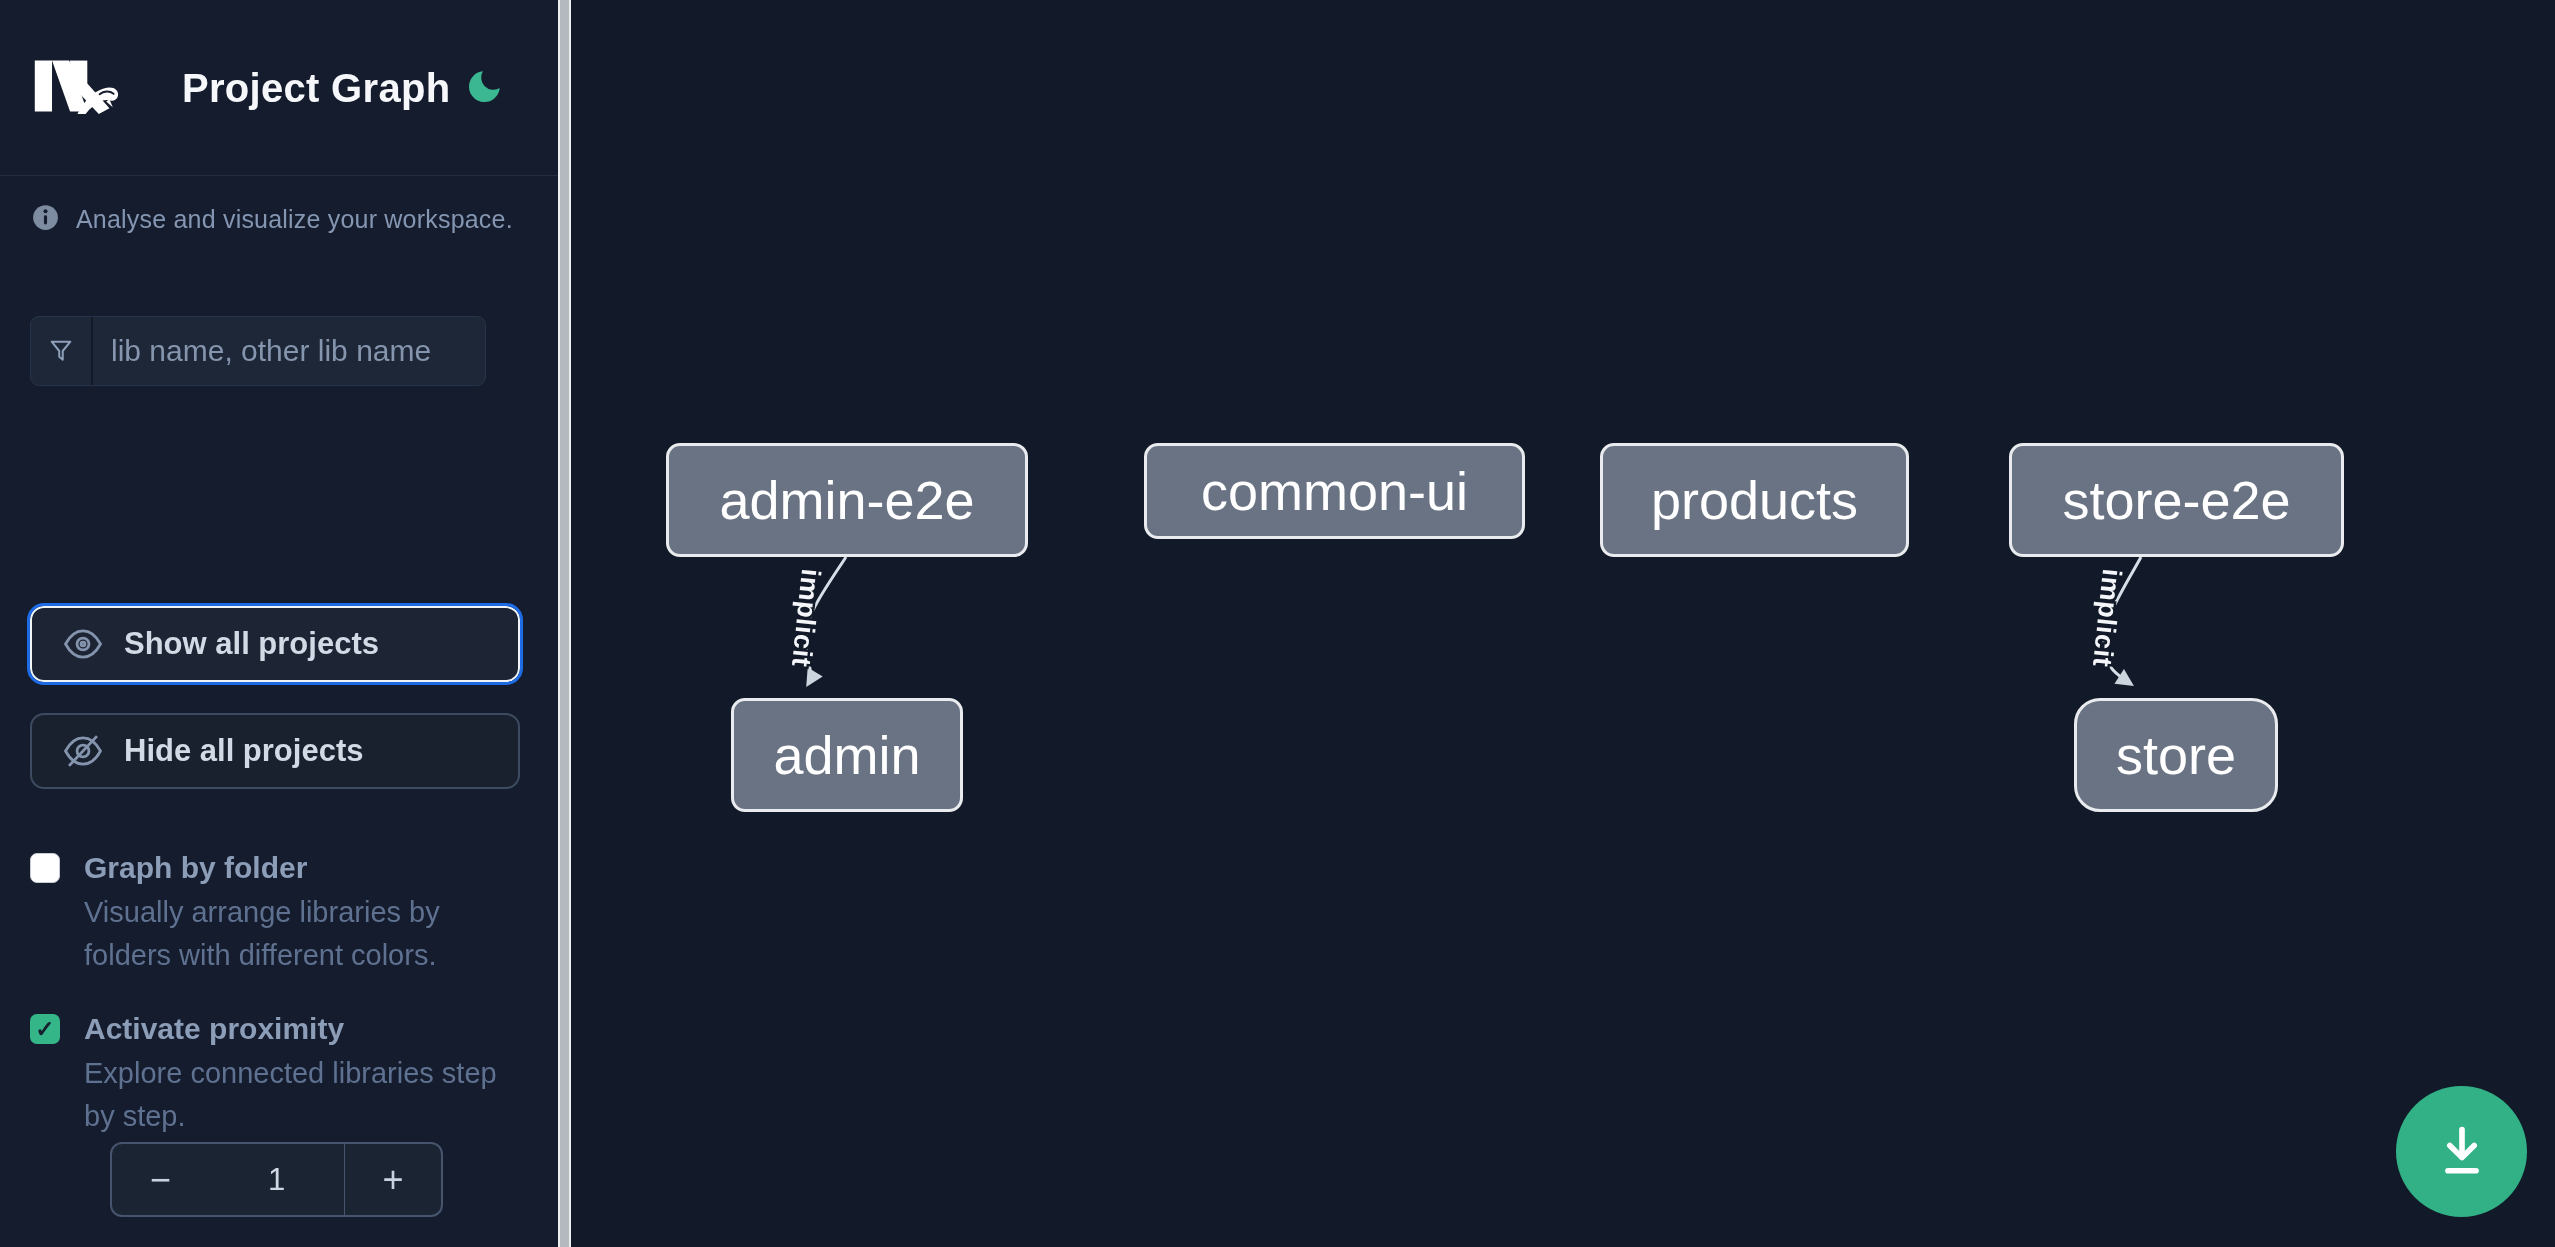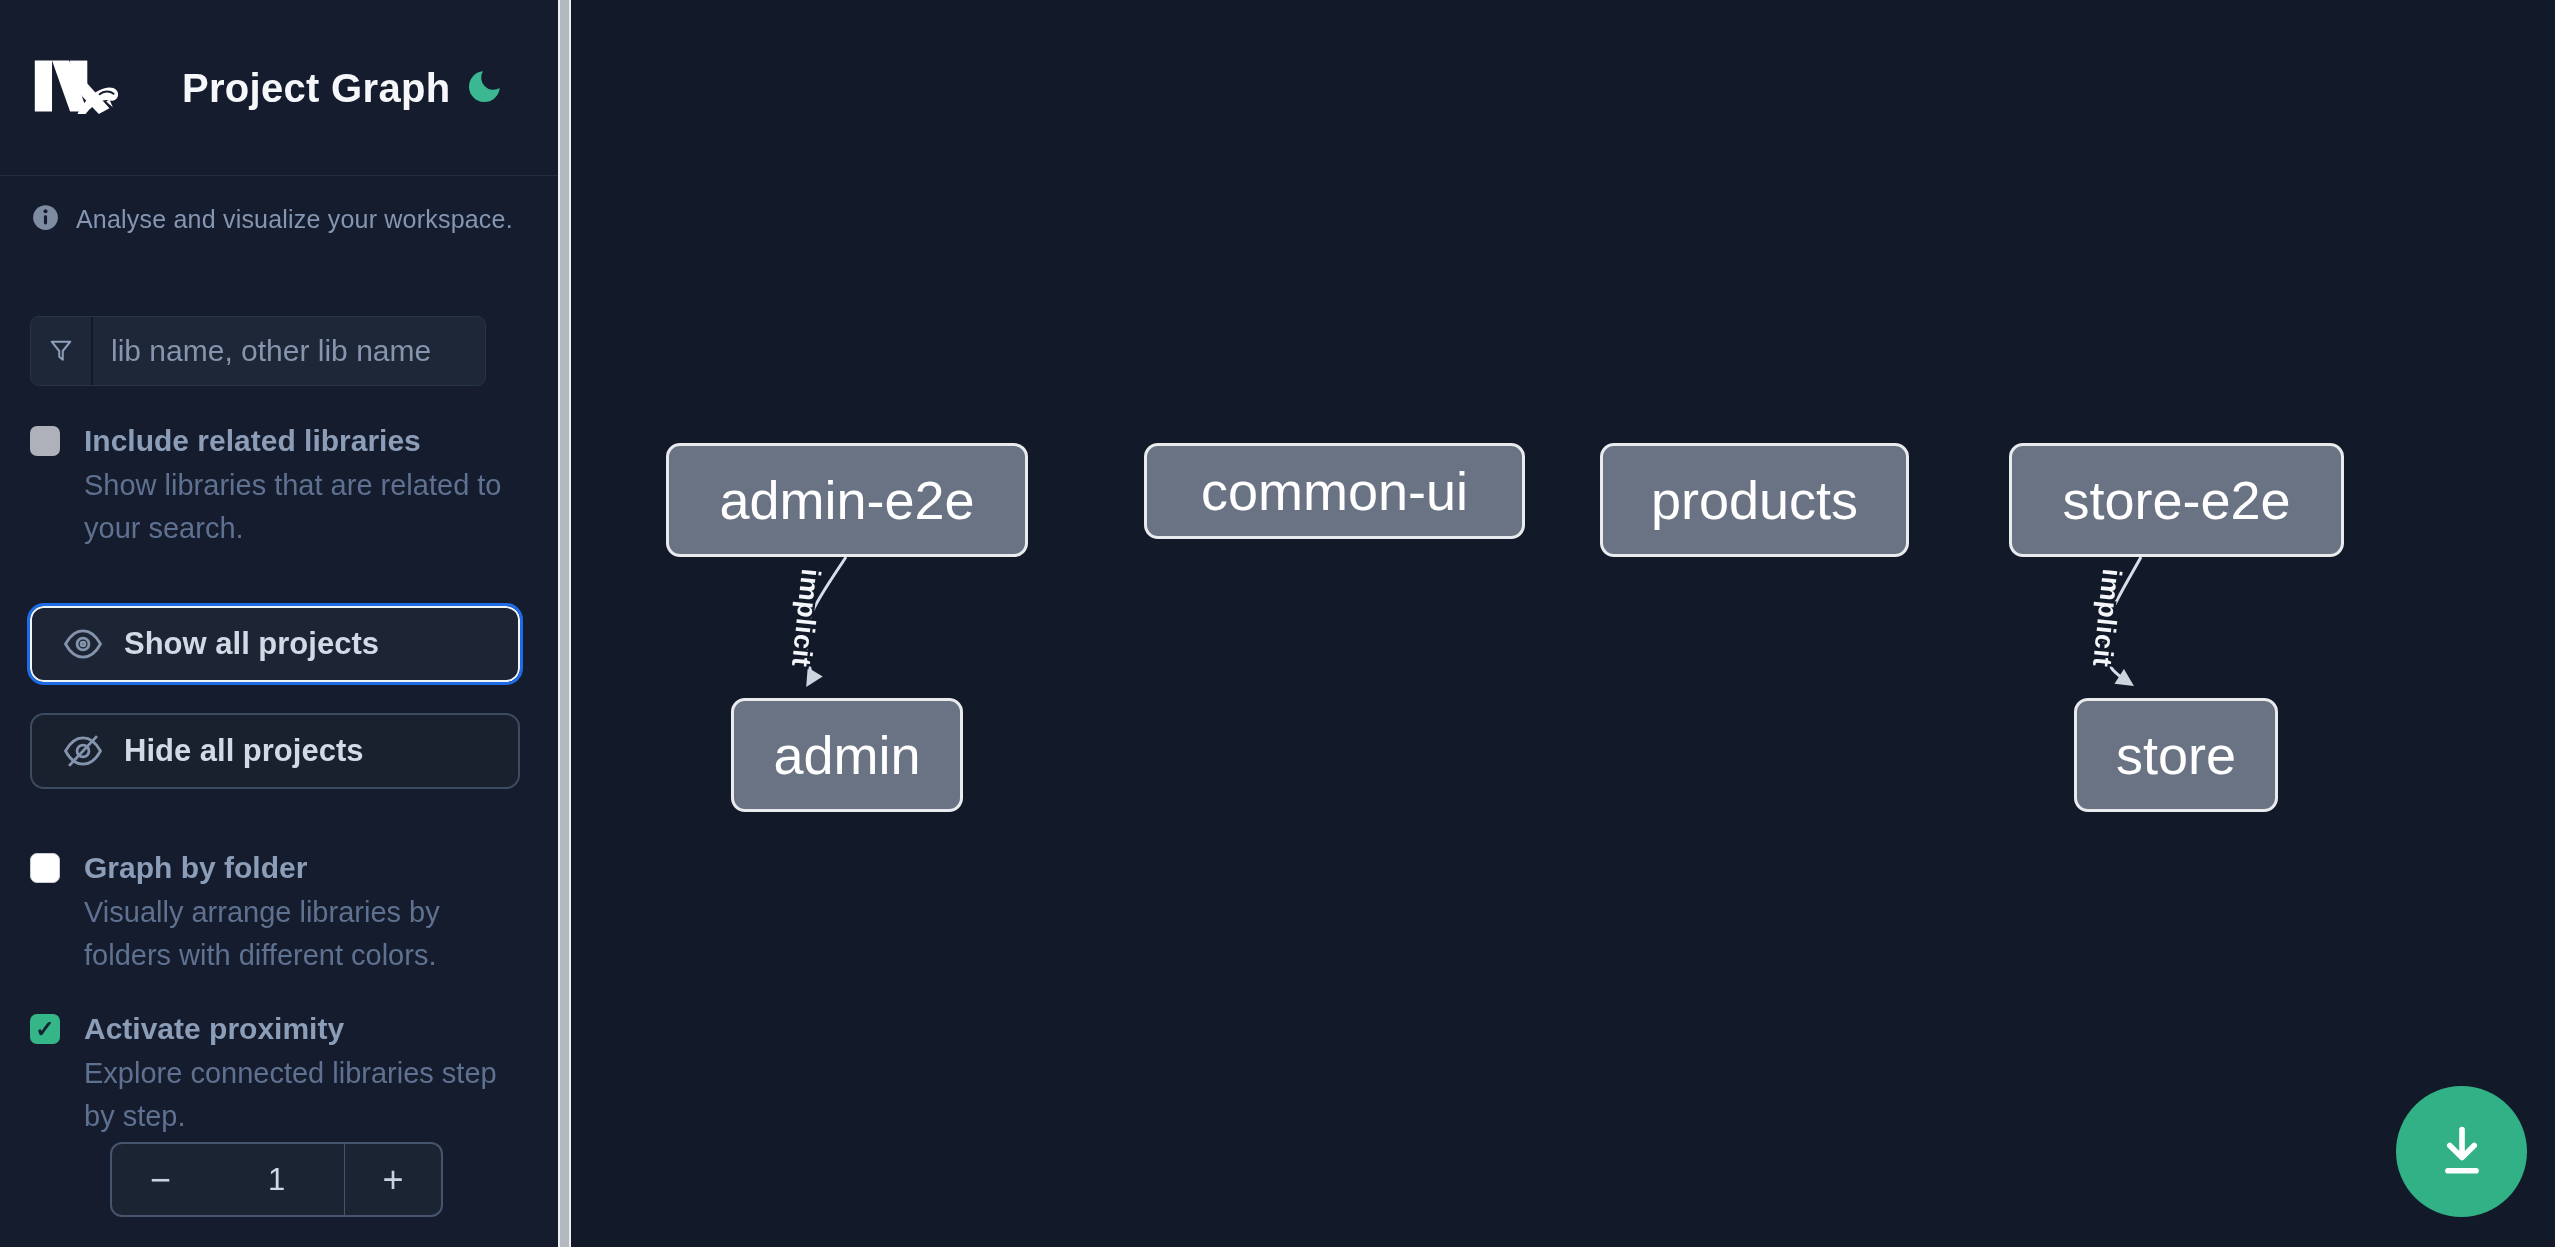--- a/index.html
+++ b/index.html
@@ -162,25 +162,20 @@
 
   <div class="filter-box">
     <div class="filter-icon-cell">
       <svg viewBox="0 0 24 24" width="28" height="28" fill="none" stroke="#8ea0ba" stroke-width="1.7" stroke-linejoin="round">
         <path d="M4 4 H20 L13.5 12 V19.5 L10.5 17 V12 Z"></path>
       </svg>
     </div>
     <input class="filter-input" type="text" placeholder="lib name, other lib name" style="">
   </div>
 
-  <div class="opt-row" style="top:426px; height:140px;">
-    <span class="opt-box disabled"></span>
-    <span class="opt-label">Include related libraries</span>
-    <span class="opt-desc">Show libraries that are related to your search.</span>
-  </div>
 
   <button class="sb-btn focused" style="top:606px;">
     <svg viewBox="0 0 24 24" width="42" height="42" fill="none" stroke="#8494ad" stroke-width="1.6">
       <path d="M2 12 C5 6.5 9 4.5 12 4.5 C15 4.5 19 6.5 22 12 C19 17.5 15 19.5 12 19.5 C9 19.5 5 17.5 2 12 Z"></path>
       <circle cx="12" cy="12" r="3.4"></circle>
       <circle cx="12" cy="12" r="1.1"></circle>
     </svg>
     <span>Show all projects</span>
   </button>
 
@@ -231,21 +226,21 @@
     <path d="M 1570 557 C 1548 597, 1530 622, 1533 650 C 1535 667, 1546 675, 1560 684" fill="none" stroke="#d8dee8" stroke-width="3" marker-end="url(#arrow)"></path>
     <text class="edge-label" x="235" y="627" text-anchor="middle" transform="rotate(96 235 618)">implicit</text>
     <text class="edge-label" x="1536" y="627" text-anchor="middle" transform="rotate(96 1536 618)">implicit</text>
   </svg>
 
   <div class="node" style="left:95px;  top:443px; width:362px; height:114px;">admin-e2e</div>
   <div class="node" style="left:553px; top:443px; width:381px; height:96px;margin-left:20px;">common-ui</div>
   <div class="node" style="left:1029px;top:443px; width:309px; height:114px;">products</div>
   <div class="node" style="left:1438px;top:443px; width:335px; height:114px;">store-e2e</div>
   <div class="node" style="left:160px; top:698px; width:232px; height:114px;">admin</div>
-  <div class="node" style="left:1503px;top:698px; width:204px; height:114px;">store</div>
+  <div class="node" style="left:1503px;top:698px; width:204px; height:114px;border-radius:26px;">store</div>
 
   <button class="fab">
     <svg viewBox="0 0 56 64" width="58" height="60" fill="none" stroke="#ffffff" stroke-width="6" stroke-linecap="round" stroke-linejoin="round">
       <path d="M28 8 V37"></path>
       <path d="M15 25 L28 38 L41 25"></path>
       <path d="M13 52 H43"></path>
     </svg>
   </button>
 
 </main>

